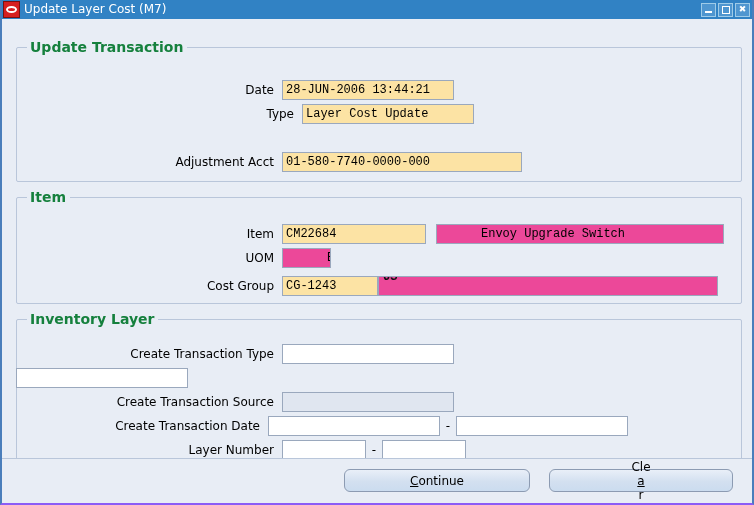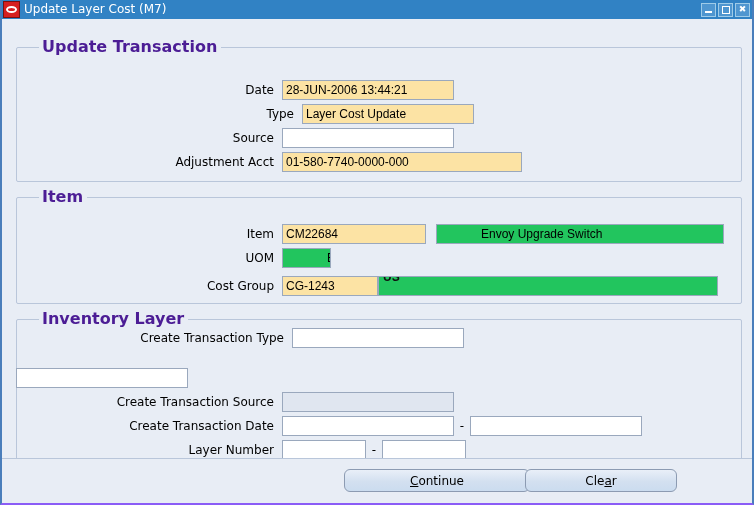--- a/index.html
+++ b/index.html
@@ -112,26 +112,26 @@
   
   .groupbox {
     position: absolute;
     border: 1px solid #b9c6da;
     border-radius: 2px;
     box-sizing: border-box;
   }
   .groupbox > .gb-title {
     position: absolute;
     top: -8px;
-    left: 22px;
+    left: 10px;
     background: #e8edf5;
     padding: 0 4px 0 3px;
     font-weight: bold;
-    font-size: 16px;
-    color: #4c1d95;
+    font-size: 14px;
+    color: #15803d;
     white-space: nowrap;
     line-height: 14px;
   }
 
   #gb-update   { left: 14px;  top: 28px;  width: 726px; height: 135px; }
   #gb-item     { left: 14px;  top: 178px; width: 726px; height: 107px; }
   #gb-layer    { left: 14px;  top: 300px; width: 726px; height: 155px; }
 
   
   .row {
@@ -146,29 +146,29 @@
     font-size: 12px;
     color: #000000;
     padding-right: 8px;
     line-height: 20px;
   }
   .fld {
     box-sizing: border-box;
     height: 20px;
     border: 1px solid #9aa8bd;
     background: #ffffff;
-    font-family: Liberation Sans, sans-serif;
+    font-family: Liberation Mono, monospace;
     font-size: 12px;
     color: #000000;
     padding: 0 3px;
     line-height: 18px;
     overflow: hidden;
   }
   .fld.req   { background: #fce3a4; }
-  .fld.ro    { background: #22c55e; color: #000000; padding-left: 44px; }
+  .fld.ro    { background: #ec4899; color: #000000; padding-left: 44px; }
   .fld.disabled { background: #e0e6f0; }
   .dash {
     width: 16px;
     text-align: center;
     font-size: 12px;
     color: #000000;
     line-height: 20px;
   }
   .clip-text {
     position: relative;
@@ -192,24 +192,24 @@
   #row-type   { left: 14px; top: 85px; margin-left: 20px; }
   #row-source { left: 14px; top: 109px; }
   #row-adj    { left: 14px; top: 133px; }
 
   
   #row-item   { left: 14px; top: 205px; }
   #row-uom    { left: 14px; top: 229px; }
   #row-cg     { left: 14px; top: 257px; }
 
   
-  #row-ctt    { left: 14px; top: 309px; margin-left: 10px; }
+  #row-ctt    { left: 14px; top: 325px; }
   #row-ctst   { left: 14px; top: 349px; }
   #row-cts    { left: 14px; top: 373px; }
-  #row-ctd    { left: 14px; top: 397px; }
+  #row-ctd    { left: 0; top: 397px; }
   #row-ln     { left: 14px; top: 421px; }
 
   
   .buttonbar {
     position: absolute;
     left: 0;
     right: 0;
     bottom: 0;
     height: 44px;
     border-top: 1px solid #b9c6da;
@@ -226,21 +226,21 @@
     font-size: 12px;
     color: #000000;
     display: flex;
     align-items: center;
     justify-content: center;
     box-sizing: border-box;
     cursor: default;
     padding: 0;
   }
   #btn-continue { left: 342px; width: 186px; }
-  #btn-clear    { left: 523px; width: 152px; }
+  #btn-clear    { left: 547px; width: 184px; flex-direction: column; }
   .mn { text-decoration: underline; }
 </style>
 </head>
 <body>
 
 <div class="window">
 
   <div class="titlebar">
     <div class="title-icon">
       <div class="ring"></div>
@@ -272,24 +272,20 @@
     <div class="row" id="row-date">
       <div class="lbl">Date</div>
       <div class="fld req" style="width:172px">28-JUN-2006 13:44:21</div>
     </div>
 
     <div class="row" id="row-type">
       <div class="lbl">Type</div>
       <div class="fld req" style="width:172px">Layer Cost Update</div>
     </div>
 
-    <div class="row" id="row-source">
-      <div class="lbl">Source</div>
-      <div class="fld" style="width:172px"></div>
-    </div>
 
     <div class="row" id="row-adj">
       <div class="lbl">Adjustment Acct</div>
       <div class="fld req" style="width:240px">01-580-7740-0000-000</div>
     </div>
 
     <div class="groupbox" id="gb-item">
       <div class="gb-title">Item</div>
     </div>
 

